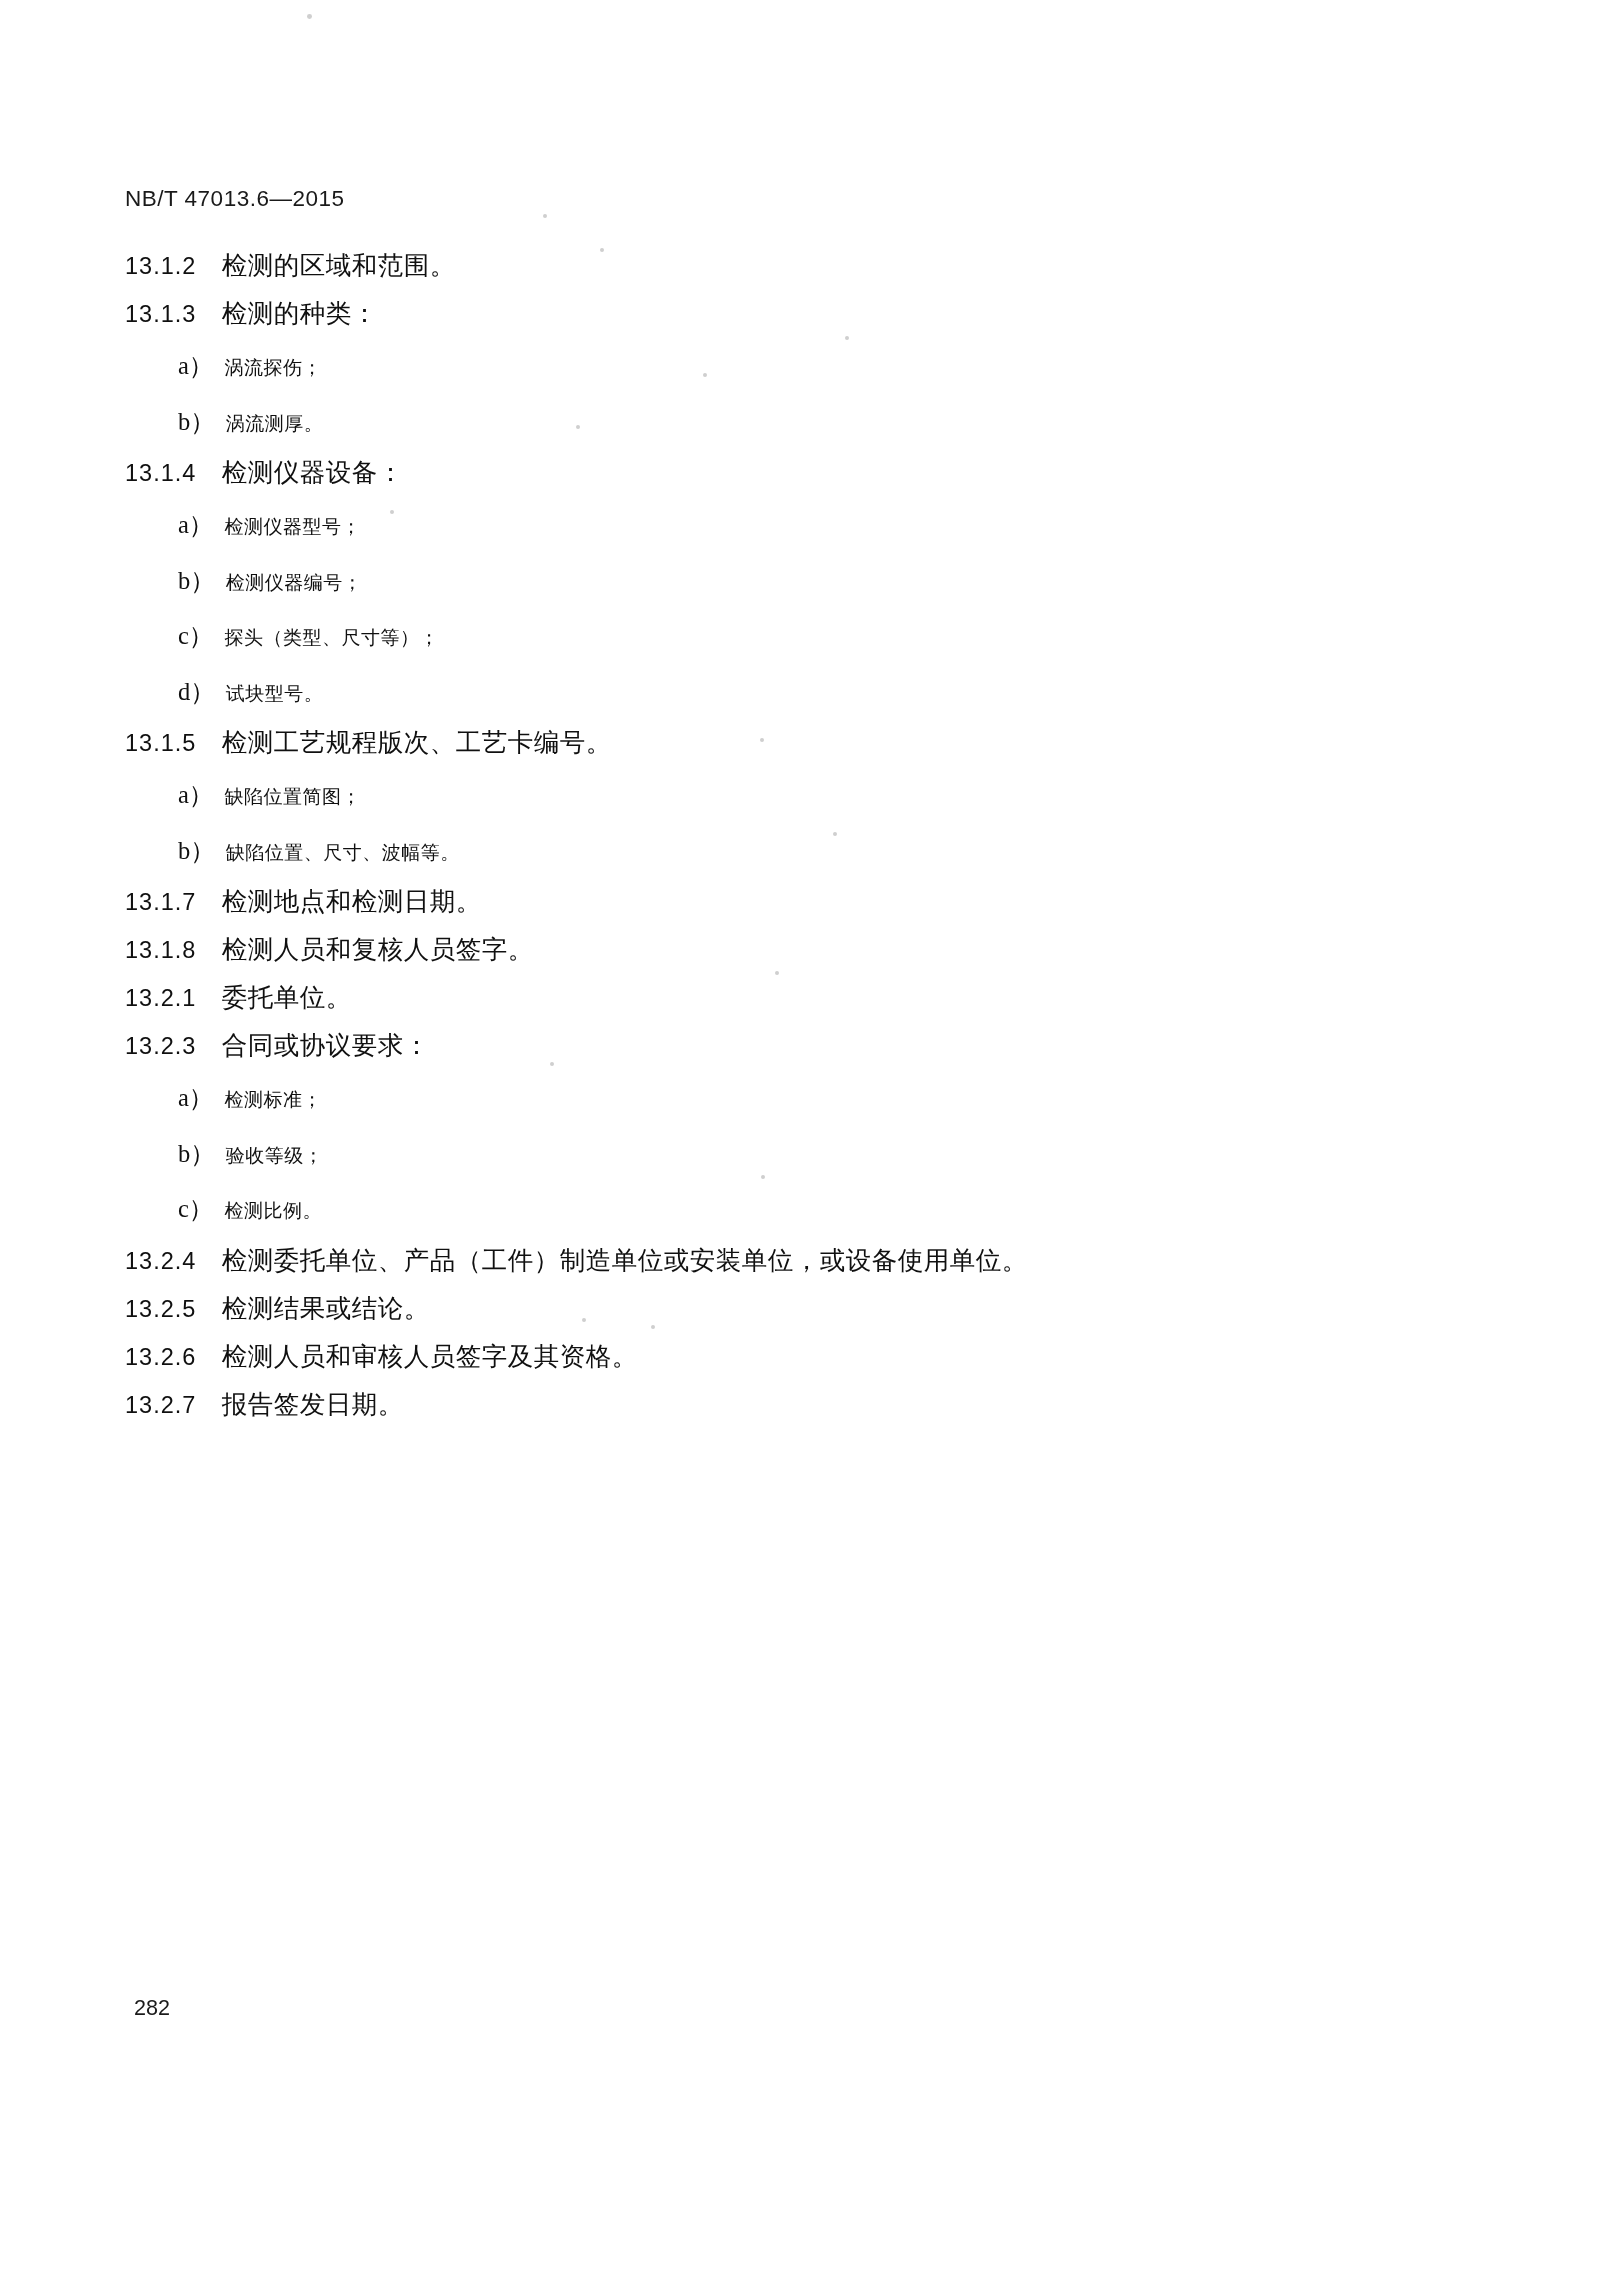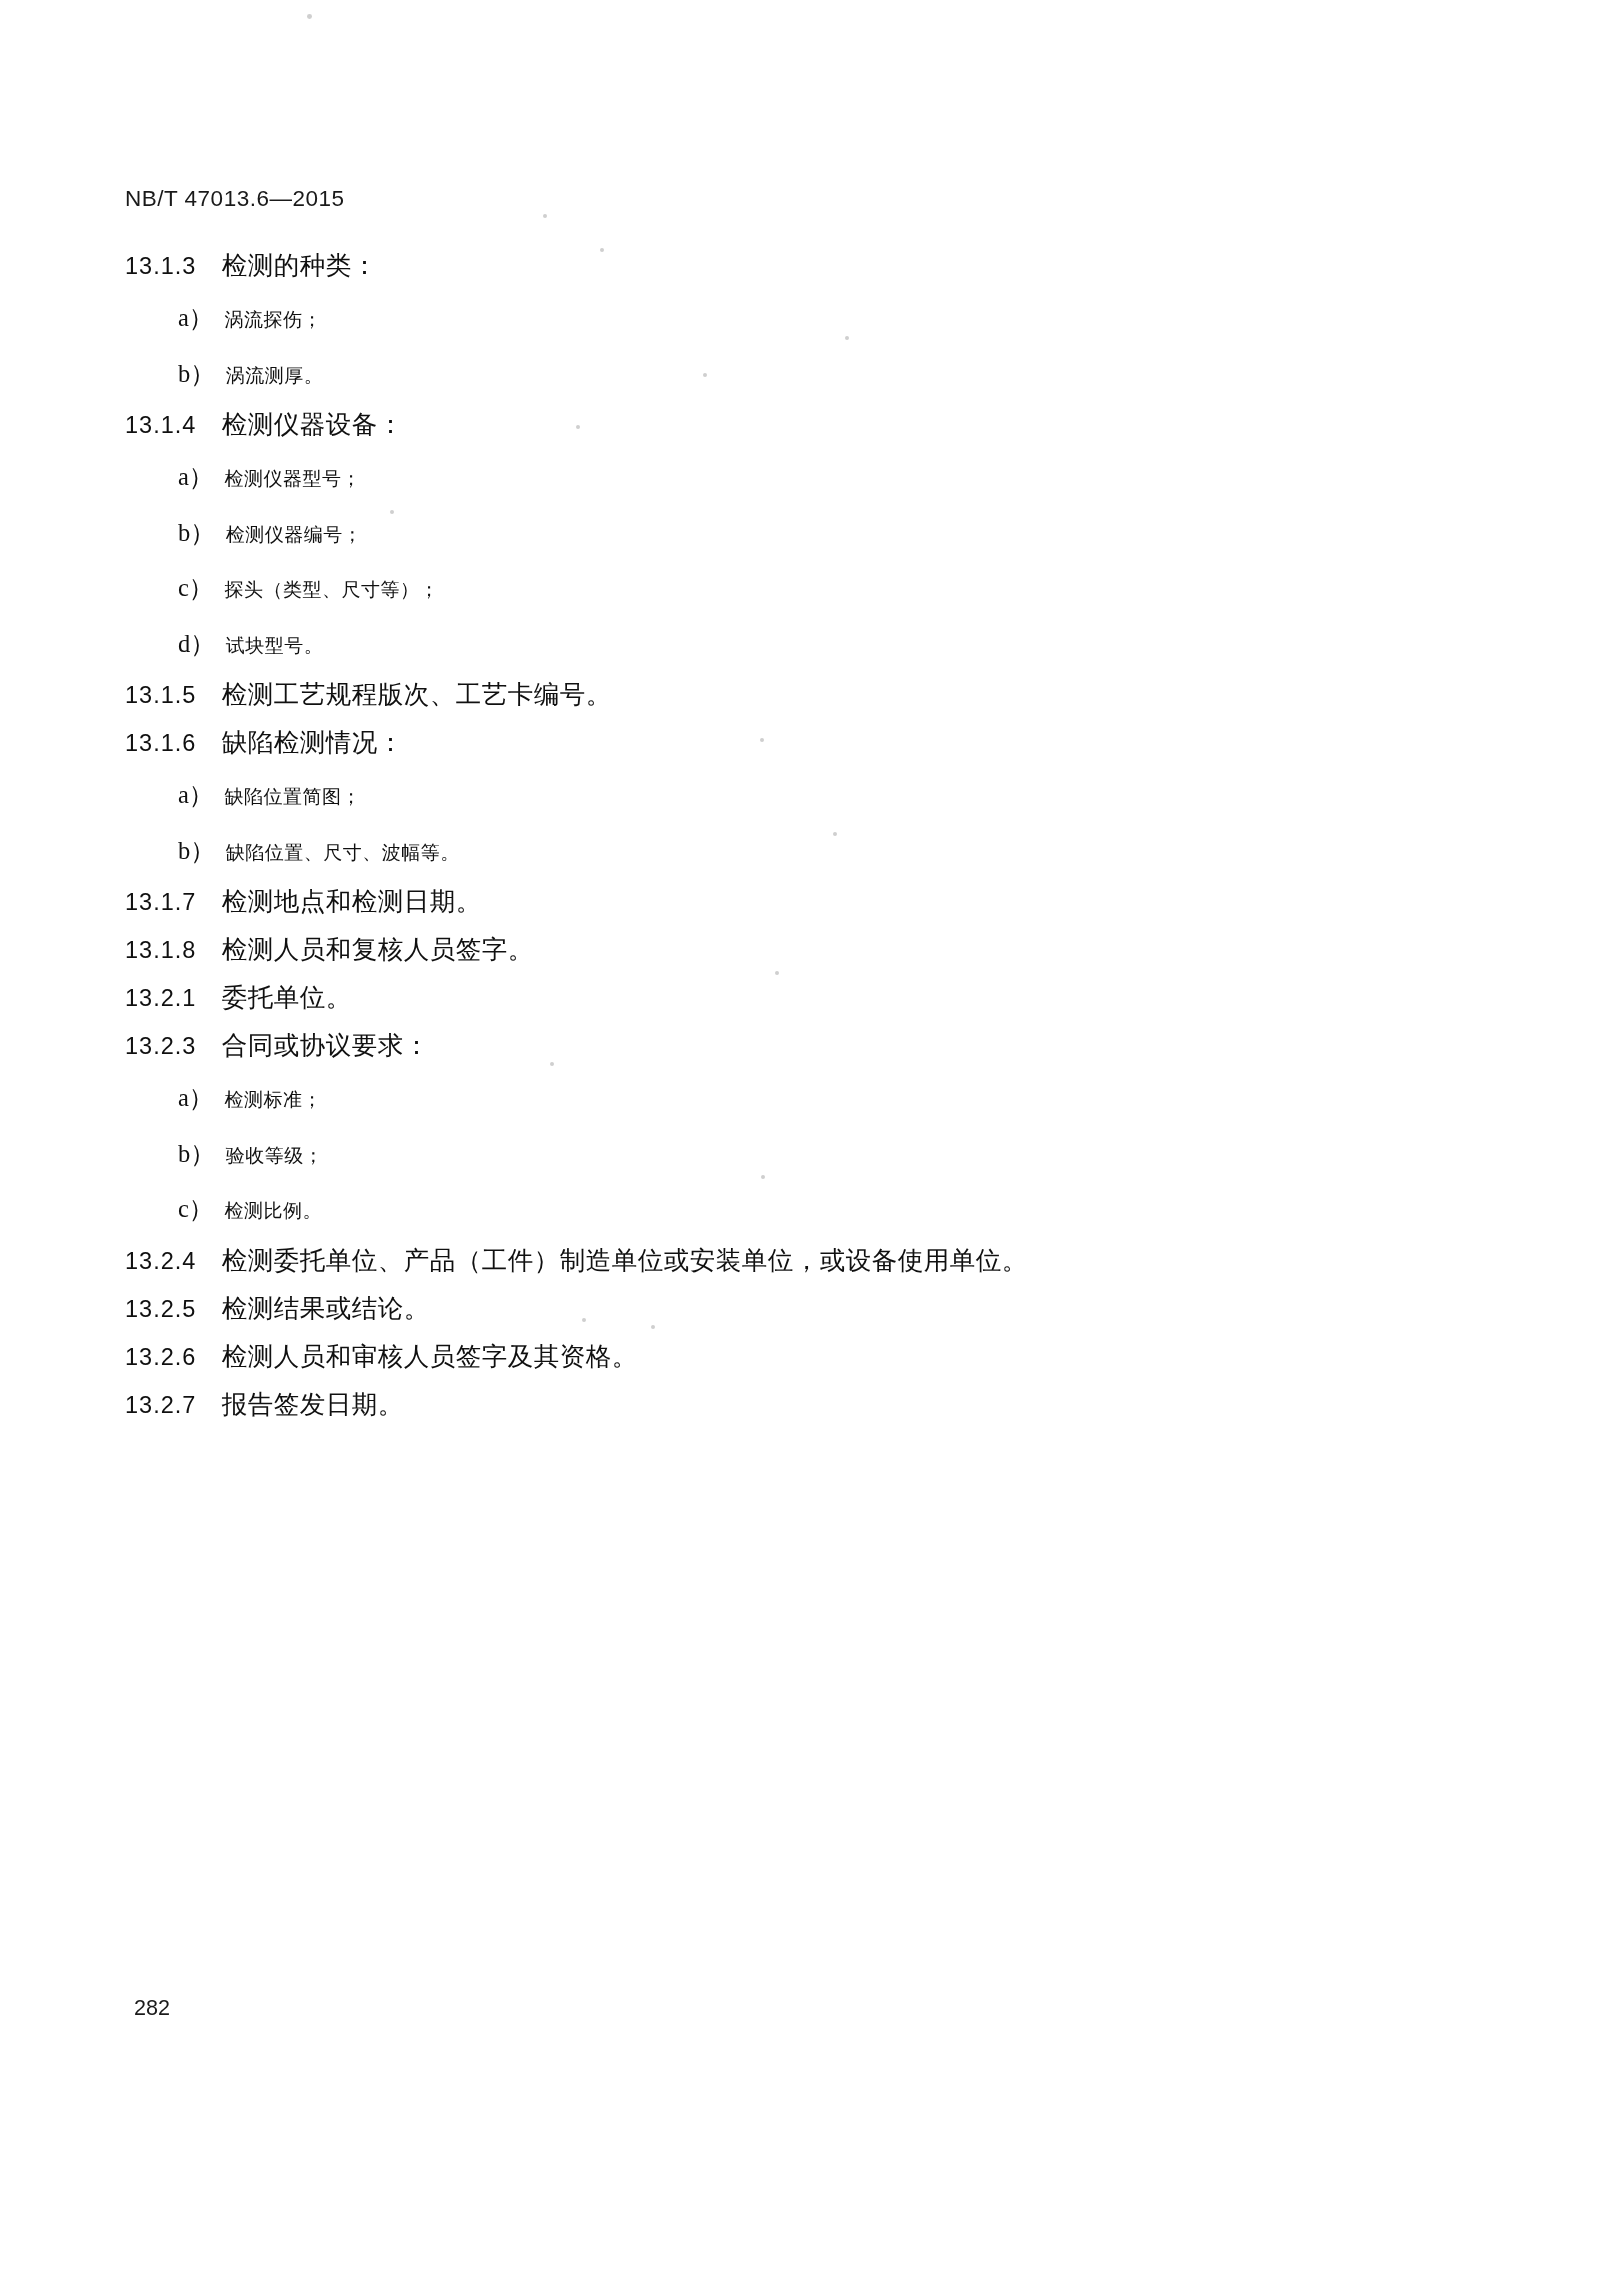--- a/index.html
+++ b/index.html
@@ -115,20 +115,24 @@
   <div class="speck" style="left:833px; top:832px; width:3.9px; height:3.9px;"></div>
   <div class="speck" style="left:775px; top:971px; width:3.9px; height:3.9px;"></div>
   <div class="speck" style="left:550px; top:1062px; width:3.9px; height:3.9px;"></div>
   <div class="speck" style="left:761px; top:1175px; width:3.9px; height:3.9px;"></div>
   <div class="speck" style="left:582px; top:1318px; width:3.9px; height:3.9px;"></div>
   <div class="speck" style="left:651px; top:1325px; width:3.9px; height:3.9px;"></div>
 
   <div class="content">
     <div class="header-line">NB/T 47013.6—2015</div>
 
+    <div class="clause">
+      <span class="num">13.1.2</span>
+      <span class="txt">检测的区域和范围。</span>
+    </div>
 
     <div class="clause">
       <span class="num">13.1.3</span>
       <span class="txt">检测的种类：</span>
     </div>
 
     <div class="sub">
       <span class="lbl">a）</span>
       <span class="txt">涡流探伤；</span>
     </div>
@@ -161,24 +165,20 @@
     <div class="sub">
       <span class="lbl">d）</span>
       <span class="txt">试块型号。</span>
     </div>
 
     <div class="clause">
       <span class="num">13.1.5</span>
       <span class="txt">检测工艺规程版次、工艺卡编号。</span>
     </div>
 
-    <div class="clause">
-      <span class="num">13.1.6</span>
-      <span class="txt">缺陷检测情况：</span>
-    </div>
 
     <div class="sub">
       <span class="lbl">a）</span>
       <span class="txt">缺陷位置简图；</span>
     </div>
 
     <div class="sub">
       <span class="lbl">b）</span>
       <span class="txt">缺陷位置、尺寸、波幅等。</span>
     </div>

